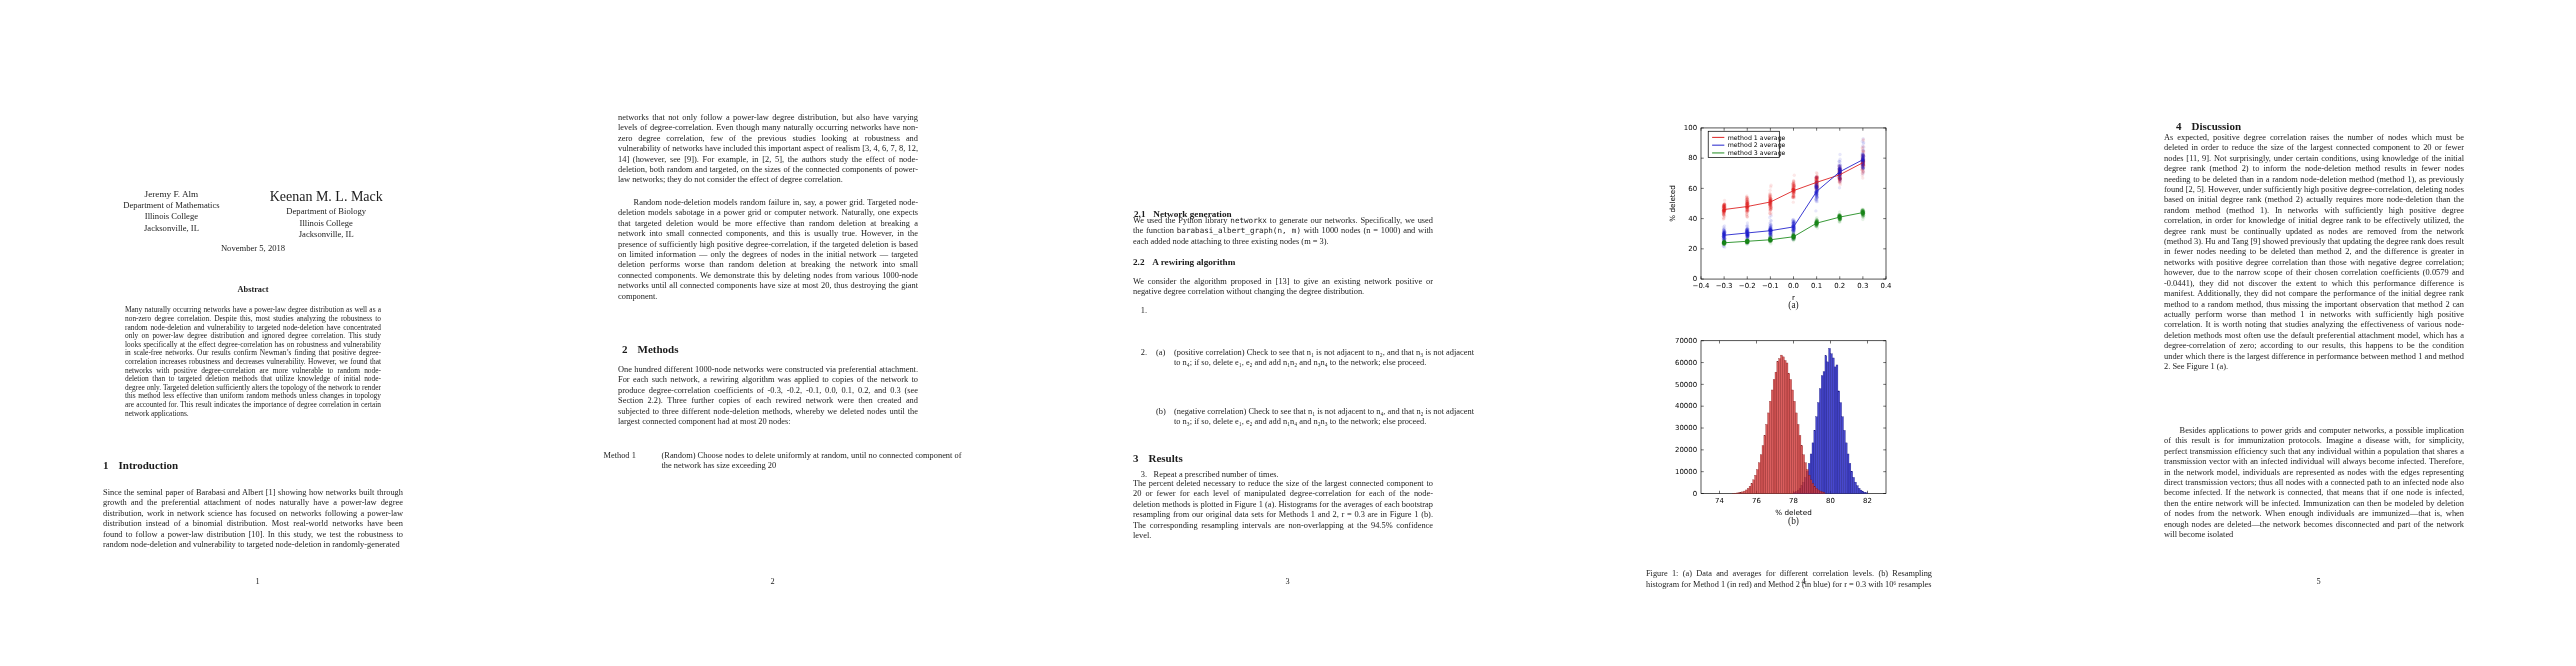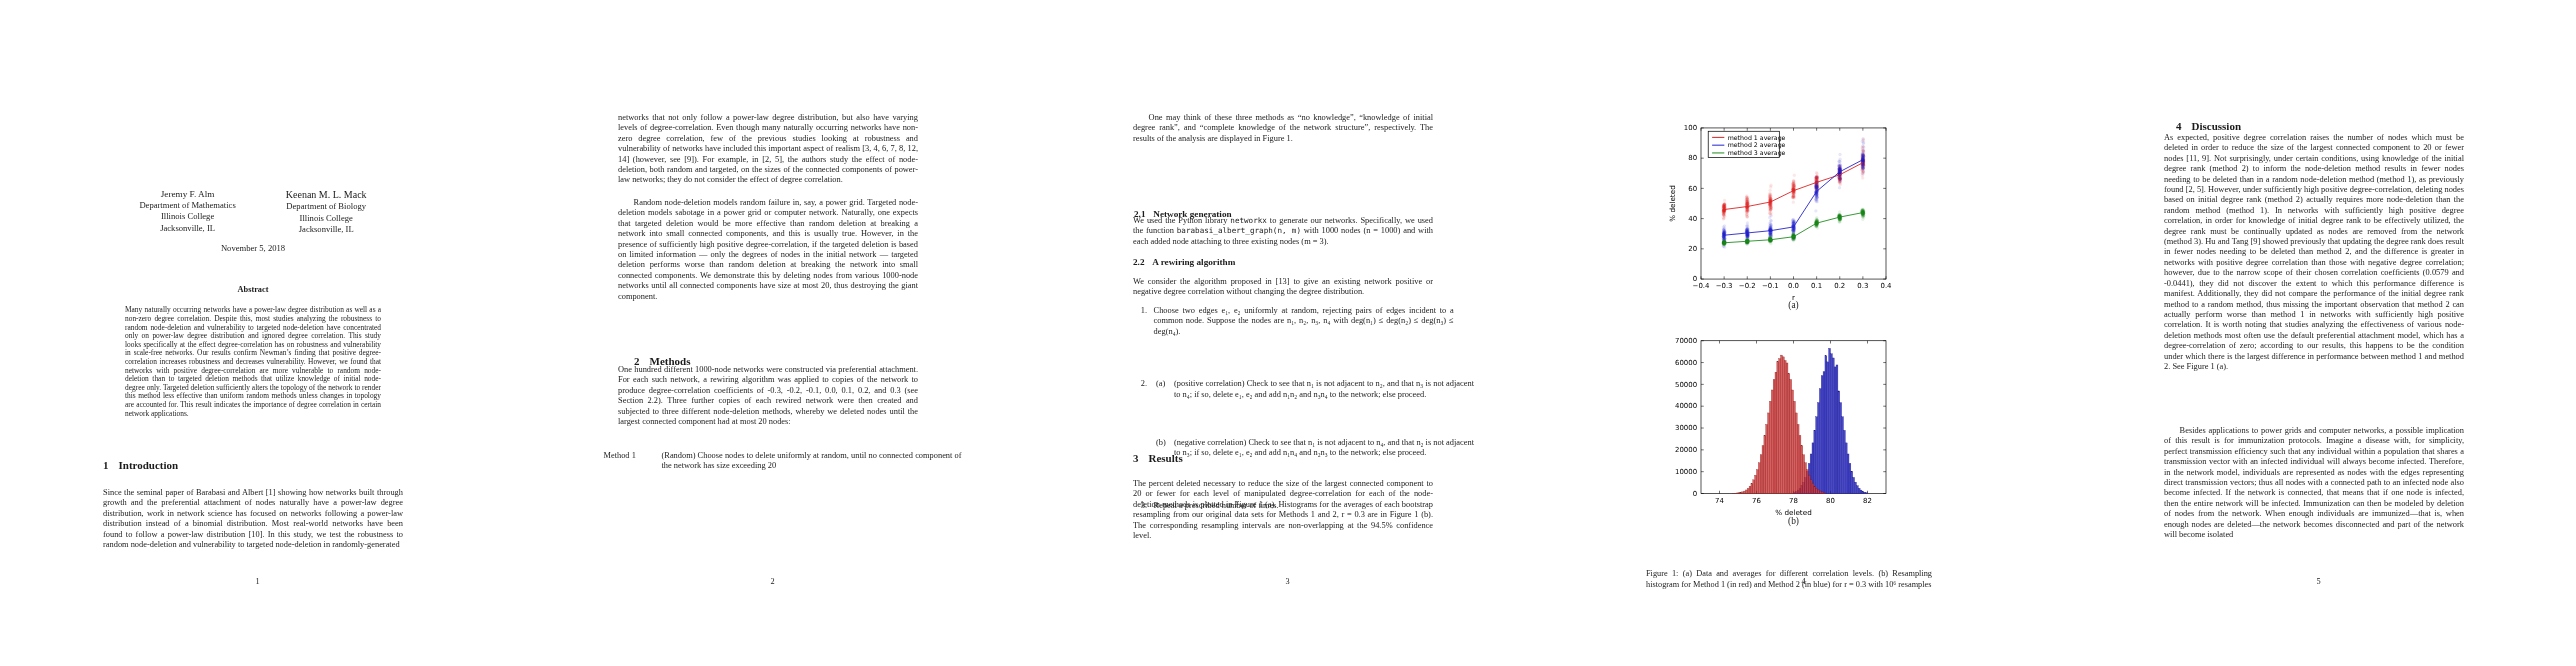--- a/index.html
+++ b/index.html
@@ -43,63 +43,61 @@
 
   <section class="page" id="page-1">
     <div class="blk authors" style="top:188px;">
       <div>
         <div style="font-size:9.2px;">Jeremy F. Alm</div>
         <div>Department of Mathematics</div>
         <div>Illinois College</div>
         <div>Jacksonville, IL</div>
       </div>
       <div>
-        <div style="font-size:10px;">Keenan M. L. Mack</div>
+        <div style="font-size:14px;">Keenan M. L. Mack</div>
         <div>Department of Biology</div>
         <div>Illinois College</div>
         <div>Jacksonville, IL</div>
       </div>
     </div>
     <div class="blk date" style="top:243px;">November 5, 2018</div>
     <div class="blk abs-head" style="top:285px;">Abstract</div>
     <p class="blk abs-body" style="top:299px;">Many naturally occurring networks have a power-law degree distribution as well as a non-zero degree correlation. Despite this, most studies analyzing the robustness to random node-deletion and vulnerability to targeted node-deletion have concentrated only on power-law degree distribution and ignored degree correlation. This study looks specifically at the effect degree-correlation has on robustness and vulnerability in scale-free networks. Our results confirm Newman’s finding that positive degree-correlation increases robustness and decreases vulnerability. However, we found that networks with positive degree-correlation are more vulnerable to random node-deletion than to targeted deletion methods that utilize knowledge of initial node-degree only. Targeted deletion sufficiently alters the topology of the network to render this method less effective than uniform random methods unless changes in topology are accounted for. This result indicates the importance of degree correlation in certain network applications.</p>
     <h2 class="blk sec" style="top:459px;margin:0;">
       <span class="sec-num">1</span><span>Introduction</span>
     </h2>
     <p class="blk par" style="top:488px;">Since the seminal paper of Barabasi and Albert [1] showing how networks built through growth and the preferential attachment of nodes naturally have a power-law degree distribution, work in network science has focused on networks following a power-law distribution instead of a binomial distribution. Most real-world networks have been found to follow a power-law distribution [10]. In this study, we test the robustness to random node-deletion and vulnerability to targeted node-deletion in randomly-generated</p>
     <div class="pagenum">1</div>
   </section>
 
   <section class="page" id="page-2">
     <p class="blk par" style="top:113px;">networks that not only follow a power-law degree distribution, but also have varying levels of degree-correlation. Even though many naturally occurring networks have non-zero degree correlation, few of the previous studies looking at robustness and vulnerability of networks have included this important aspect of realism [3, 4, 6, 7, 8, 12, 14] (however, see [9]). For example, in [2, 5], the authors study the effect of node-deletion, both random and targeted, on the sizes of the connected components of power-law networks; they do not consider the effect of degree correlation.</p>
     <p class="blk par indent" style="top:198px;">Random node-deletion models random failure in, say, a power grid. Targeted node-deletion models sabotage in a power grid or computer network. Naturally, one expects that targeted deletion would be more effective than random deletion at breaking a network into small connected components, and this is usually true. However, in the presence of sufficiently high positive degree-correlation, if the targeted deletion is based on limited information — only the degrees of nodes in the initial network — targeted deletion performs worse than random deletion at breaking the network into small connected components. We demonstrate this by deleting nodes from various 1000-node networks until all connected components have size at most 20, thus destroying the giant component.</p>
-    <h2 class="blk sec" style="top:339px;margin:16px;">
+    <h2 class="blk sec" style="top:339px;margin:4px;">
       <span class="sec-num">2</span><span>Methods</span>
     </h2>
     <p class="blk par" style="top:365px;">One hundred different 1000-node networks were constructed via preferential attachment. For each such network, a rewiring algorithm was applied to copies of the network to produce degree-correlation coefficients of -0.3, -0.2, -0.1, 0.0, 0.1, 0.2, and 0.3 (see Section 2.2). Three further copies of each rewired network were then created and subjected to three different node-deletion methods, whereby we deleted nodes until the largest connected component had at most 20 nodes:</p>
     <div class="blk par mlist-item" style="top:451px;">
       <span class="mlabel">Method 1</span>
       <span>(Random) Choose nodes to delete uniformly at random, until no connected component of the network has size exceeding 20</span>
     </div>
     <div class="pagenum">2</div>
   </section>
 
   <section class="page" id="page-3">
-    <p class="blk par indent" style="top:113px;">One may think of these three methods as “no knowledge”, “knowledge of initial degree rank”, and “complete knowledge of the network structure”, respectively. The results of the analysis are displayed in Figure 1.</p>
     <h3 class="blk subsec" style="top:208px;margin:1px;">
       <span class="sec-num">2.1</span><span>Network generation</span>
     </h3>
     <p class="blk par" style="top:216px;"><span>We used the Python library </span><span class="code">networkx</span><span> to generate our networks. Specifically, we used the function </span><span class="code">barabasi_albert_graph(n, m)</span><span> with 1000 nodes (n = 1000) and with each added node attaching to three existing nodes (m = 3).</span></p>
     <h3 class="blk subsec" style="top:257px;margin:0;">
       <span class="sec-num">2.2</span><span>A rewiring algorithm</span>
     </h3>
     <p class="blk par" style="top:277px;">We consider the algorithm proposed in [13] to give an existing network positive or negative degree correlation without changing the degree distribution.</p>
     <div class="blk par eitem" style="top:306px;">
       <span class="enum">1.</span>
-      <span>Choose two edges e₁, e₂ uniformly at random, rejecting pairs of edges incident to a common node. Suppose the nodes are n₁, n₂, n₃, n₄ with deg(n₁) ≤ deg(n₂) ≤ deg(n₃) ≤ deg(n₄).</span>
     </div>
     <div class="blk par esub" style="top:348px;">
       <span class="enum">2.</span>
       <span class="esublabel">(a)</span>
       <span>(positive correlation) Check to see that n₁ is not adjacent to n₂, and that n₃ is not adjacent to n₄; if so, delete e₁, e₂ and add n₁n₂ and n₃n₄ to the network; else proceed.</span>
     </div>
     <div class="blk par esub" style="top:386px;">
       <span class="esublabel">(b)</span>
       <span>(negative correlation) Check to see that n₁ is not adjacent to n₄, and that n₂ is not adjacent to n₃; if so, delete e₁, e₂ and add n₁n₄ and n₂n₃ to the network; else proceed.</span>
     </div>

